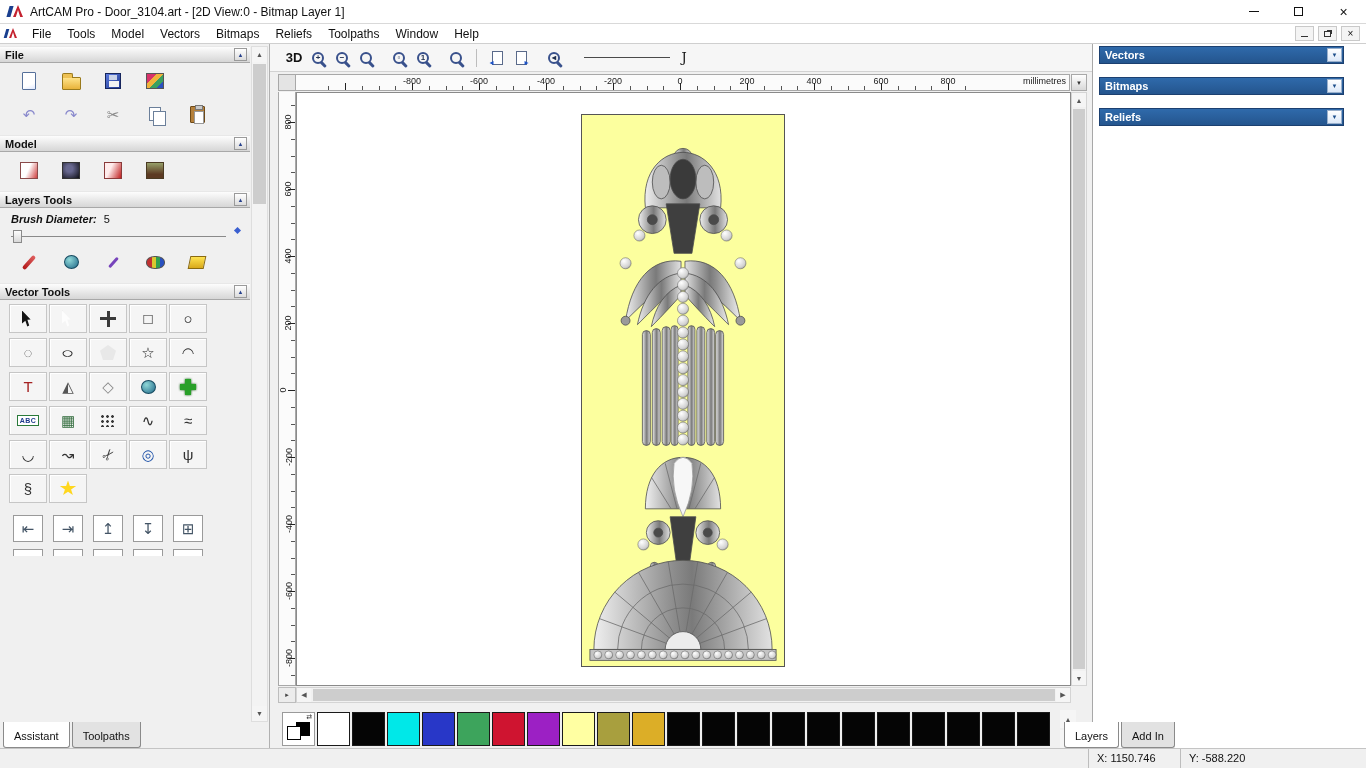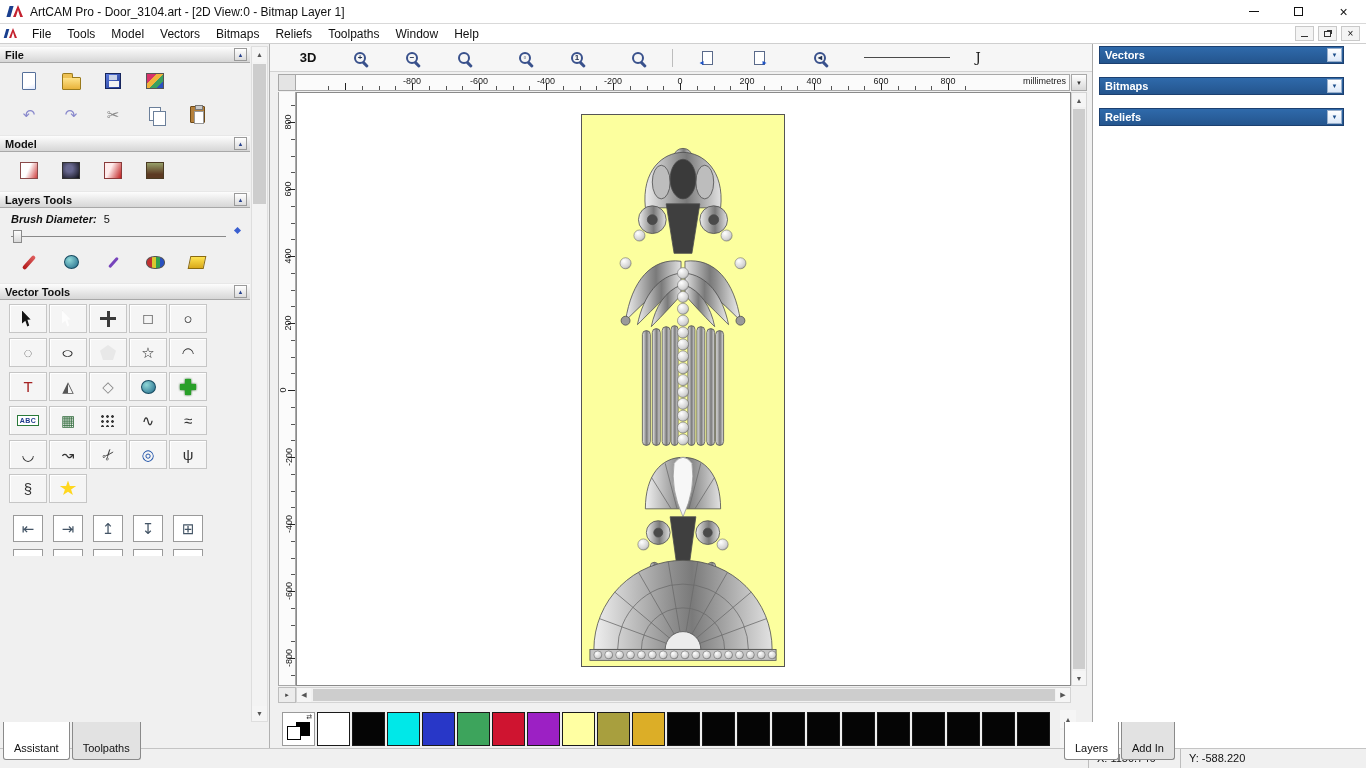--- a/index.html
+++ b/index.html
@@ -88,26 +88,26 @@
   
   #lp-scroll{position:absolute;right:1px;top:2px;width:17px;height:676px;background:#f3f3f3;border:1px solid #dedede}
   .sb-btn{position:absolute;left:0;width:15px;height:15px;background:#f5f5f5;color:#555;font-size:7px;display:flex;align-items:center;justify-content:center}
   .sb-up{top:0}.sb-up::after{content:"▲"}
   .sb-down{bottom:0}.sb-down::after{content:"▼"}
   .lp-thumb{position:absolute;left:1px;top:17px;width:13px;height:140px;background:#cdcdcd}
   
   .tabs{position:absolute;display:flex;gap:2px;z-index:25}
   #lp-tabs{left:3px;top:722px}
   #rp-tabs{left:1064px;top:722px}
-  .tab{padding:20px 10px 5px;border:1px solid #8a8a8a;border-top:none;background:#e2e2e2;border-radius:0 0 3px 3px;font-size:11px;cursor:default}
+  .tab{padding:8px 10px 5px;border:1px solid #8a8a8a;border-top:none;background:#e2e2e2;border-radius:0 0 3px 3px;font-size:11px;cursor:default}
   .tab.active{background:#fff}
   
   #center{position:absolute;left:270px;top:44px;width:822px;height:724px;background:#f0f0f0}
   #tb2d{position:absolute;left:0;top:0;width:822px;height:28px;background:#f6f6f6;border-bottom:1px solid #d2d2d2;display:flex;align-items:center;padding-left:12px}
-  .tbtn{min-width:20px;height:20px;display:flex;align-items:center;justify-content:center;margin:0 16px;position:relative;cursor:default}
+  .tbtn{min-width:20px;height:20px;display:flex;align-items:center;justify-content:center;margin:0 2px;position:relative;cursor:default}
   .tbtn.tb-text{font-weight:bold;font-size:13px}
   .tbtn.plain{font-family:"DejaVu Serif",serif;font-size:13px;font-weight:normal}
   .tb-sep{width:1px;height:18px;background:#bdbdbd;margin:0 8px}
   .tb-gap{width:9px}
   .tb-line{width:86px;height:1px;background:#4a4a4a;margin-left:18px;margin-right:2px}
   .magglass{width:12px;height:12px;border:2px solid #39518c;border-radius:50%;position:relative;display:inline-block}
   .magglass::after{content:"";position:absolute;right:-5px;bottom:-4px;width:7px;height:2.5px;background:#39518c;transform:rotate(45deg);border-radius:1px}
   .magsign{position:absolute;left:-1px;top:-1px;width:10px;height:10px;line-height:10px;text-align:center;font-size:8px;font-weight:bold;color:#203050}
   .pageic{width:11px;height:14px;background:#fff;border:1px solid #5a6a8a;position:relative}
   .pageic::after{content:"▸";position:absolute;color:#1b52c8;font-size:8px;right:-3px;bottom:-3px}

